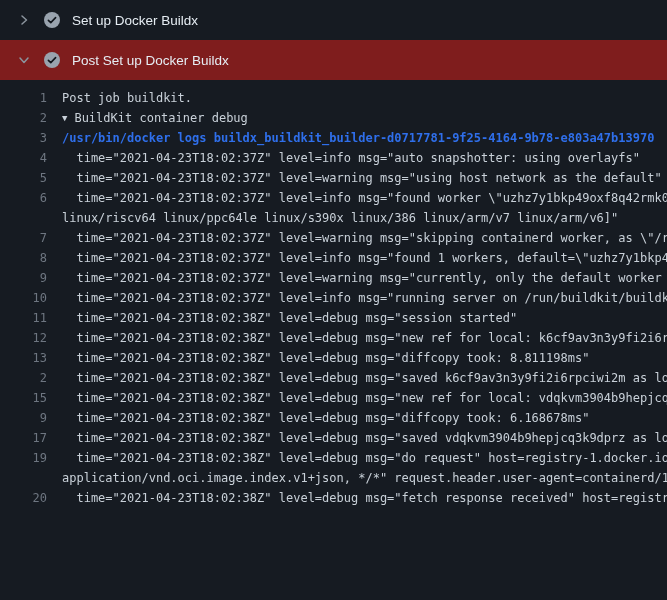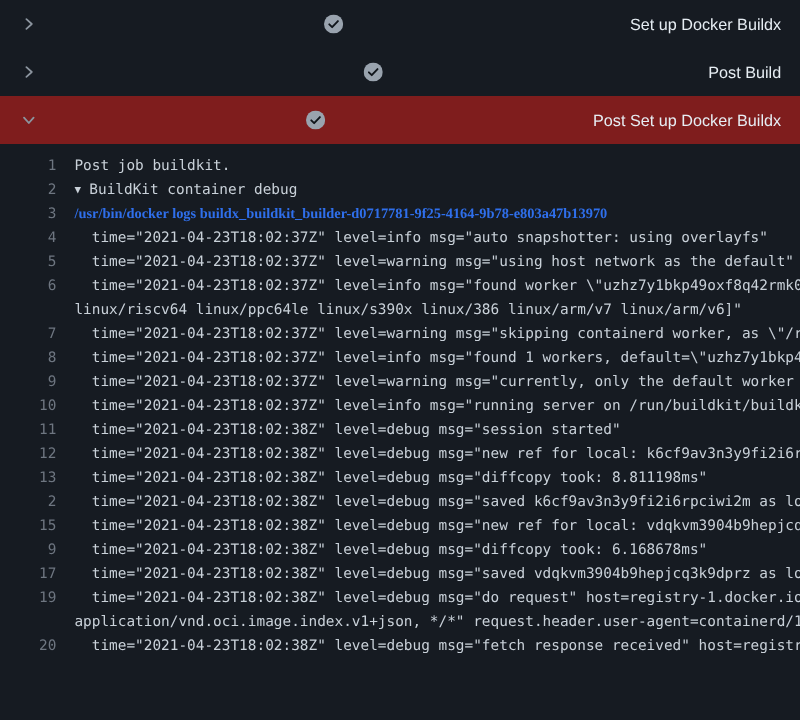--- a/index.html
+++ b/index.html
@@ -12,21 +12,20 @@
   }
   .root { width: 667px; height: 600px; overflow: hidden; }
 
   
   .section {
     display: flex; align-items: center;
     height: 40px; padding: 0 16px;
     cursor: pointer;
     color: #e6edf3;
     font-size: 13.5px;
-    justify-content: space-between;
   }
   .section.expanded { background: #7f1d1d; }
   .chev {
     width: 16px; height: 16px;
     display: flex; align-items: center; justify-content: center;
     flex: 0 0 16px;
   }
   .chev svg { display: block; }
   .check {
     width: 16px; height: 16px;
@@ -57,21 +56,21 @@
     user-select: none;
   }
   .content {
     flex: 1 1 auto;
     padding-left: 15px;
     overflow: hidden;
     color: #c9d1d9;
   }
   .prefix { color: #c9d1d9; font-size: 9px; vertical-align: 1px; }
   .prefix:not(:empty) { margin-right: 7px; cursor: pointer; }
-  .log-row.command .logtext { color: #2f6feb; font-weight: 600; font-family: Liberation Serif, serif; }
+  .log-row.command .logtext { color: #2f6feb; font-weight: 600; }
 </style>
 </head>
 <body>
 
 <div class="root">
 
   <div>
 
     <div class="section">
       <span class="chev">
@@ -82,47 +81,33 @@
       <span class="check">
         <svg width="16" height="16" viewBox="0 0 16 16">
             <circle cx="8" cy="8" r="8" fill="#99a3ae"></circle>
             <path d="M4.4 8.3 L6.8 10.6 L11.6 5.6" stroke="#10151b" stroke-width="1.6" fill="none" stroke-linecap="round" stroke-linejoin="round"></path>
           </svg>
       </span>
       <span class="label">Set up Docker Buildx</span>
     </div>
 
 
-    <div class="section">
+
+    <div class="section expanded">
       <span class="chev">
         <svg width="12" height="12" viewBox="0 0 12 12">
-            <path d="M4 2 L8.5 6 L4 10" stroke="#8b949e" stroke-width="1.5" fill="none" stroke-linecap="round" stroke-linejoin="round"></path>
+            <path d="M2 4 L6 8.5 L10 4" stroke="#8b949e" stroke-width="1.5" fill="none" stroke-linecap="round" stroke-linejoin="round"></path>
           </svg>
       </span>
       <span class="check">
         <svg width="16" height="16" viewBox="0 0 16 16">
             <circle cx="8" cy="8" r="8" fill="#99a3ae"></circle>
             <path d="M4.4 8.3 L6.8 10.6 L11.6 5.6" stroke="#10151b" stroke-width="1.6" fill="none" stroke-linecap="round" stroke-linejoin="round"></path>
           </svg>
       </span>
-      <span class="label">Post Build</span>
-    </div>
-
-    <div class="section expanded">
-      <span class="chev">
-        <svg width="12" height="12" viewBox="0 0 12 12">
-            <path d="M2 4 L6 8.5 L10 4" stroke="#8b949e" stroke-width="1.5" fill="none" stroke-linecap="round" stroke-linejoin="round"></path>
-          </svg>
-      </span>
-      <span class="check">
-        <svg width="16" height="16" viewBox="0 0 16 16">
-            <circle cx="8" cy="8" r="8" fill="#99a3ae"></circle>
-            <path d="M4.4 8.3 L6.8 10.6 L11.6 5.6" stroke="#10151b" stroke-width="1.6" fill="none" stroke-linecap="round" stroke-linejoin="round"></path>
-          </svg>
-      </span>
       <span class="label">Post Set up Docker Buildx</span>
     </div>
 
   </div>
 
   <div class="log">
   <div class="log-row default">
     <span class="num">1</span>
     <span class="content"><span class="prefix"></span><span class="logtext">Post job buildkit.</span></span>
   </div>

